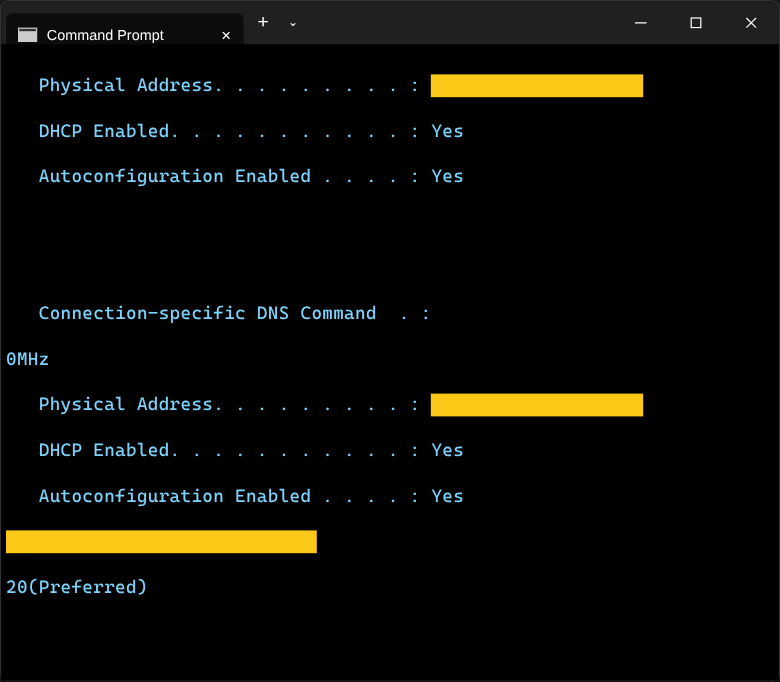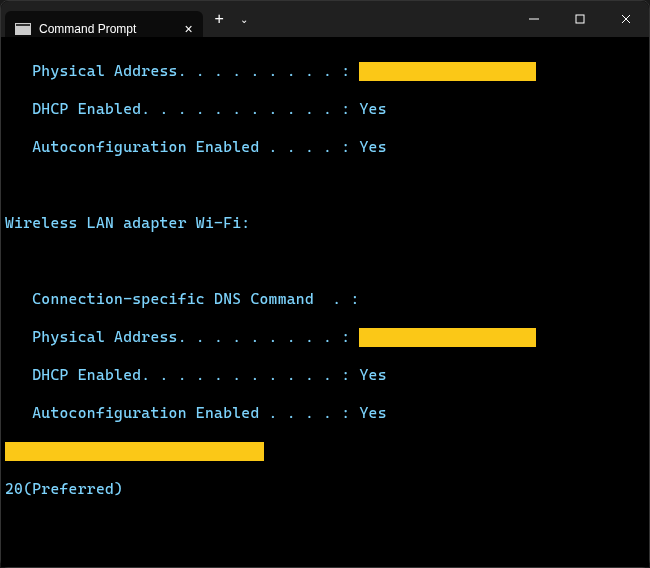--- a/index.html
+++ b/index.html
@@ -139,23 +139,23 @@
           </svg>
       </div>
     </div>
   </div>
 
   <div class="terminal">
 <div class="line"><span>   Physical Address. . . . . . . . . : </span><span class="redact">                   </span></div>
 <div class="line"><span>   DHCP Enabled. . . . . . . . . . . : </span><span>Yes</span></div>
 <div class="line"><span>   Autoconfiguration Enabled . . . . : </span><span>Yes</span></div>
 <div class="line"> </div>
-<div class="line"><span>Wireless LAN adapter Wi-Fi:</span></div>
 <div class="line"> </div>
 <div class="line"><span>   Connection-specific DNS Command  . :</span></div>
+<div class="line"><span>0MHz</span></div>
 <div class="line"><span>   Physical Address. . . . . . . . . : </span><span class="redact">                   </span></div>
 <div class="line"><span>   DHCP Enabled. . . . . . . . . . . : </span><span>Yes</span></div>
 <div class="line"><span>   Autoconfiguration Enabled . . . . : </span><span>Yes</span></div>
 <div class="line"><span class="redact">                            </span></div>
 <div class="line"><span>20(Preferred)</span></div>
 
 
 
 
 

